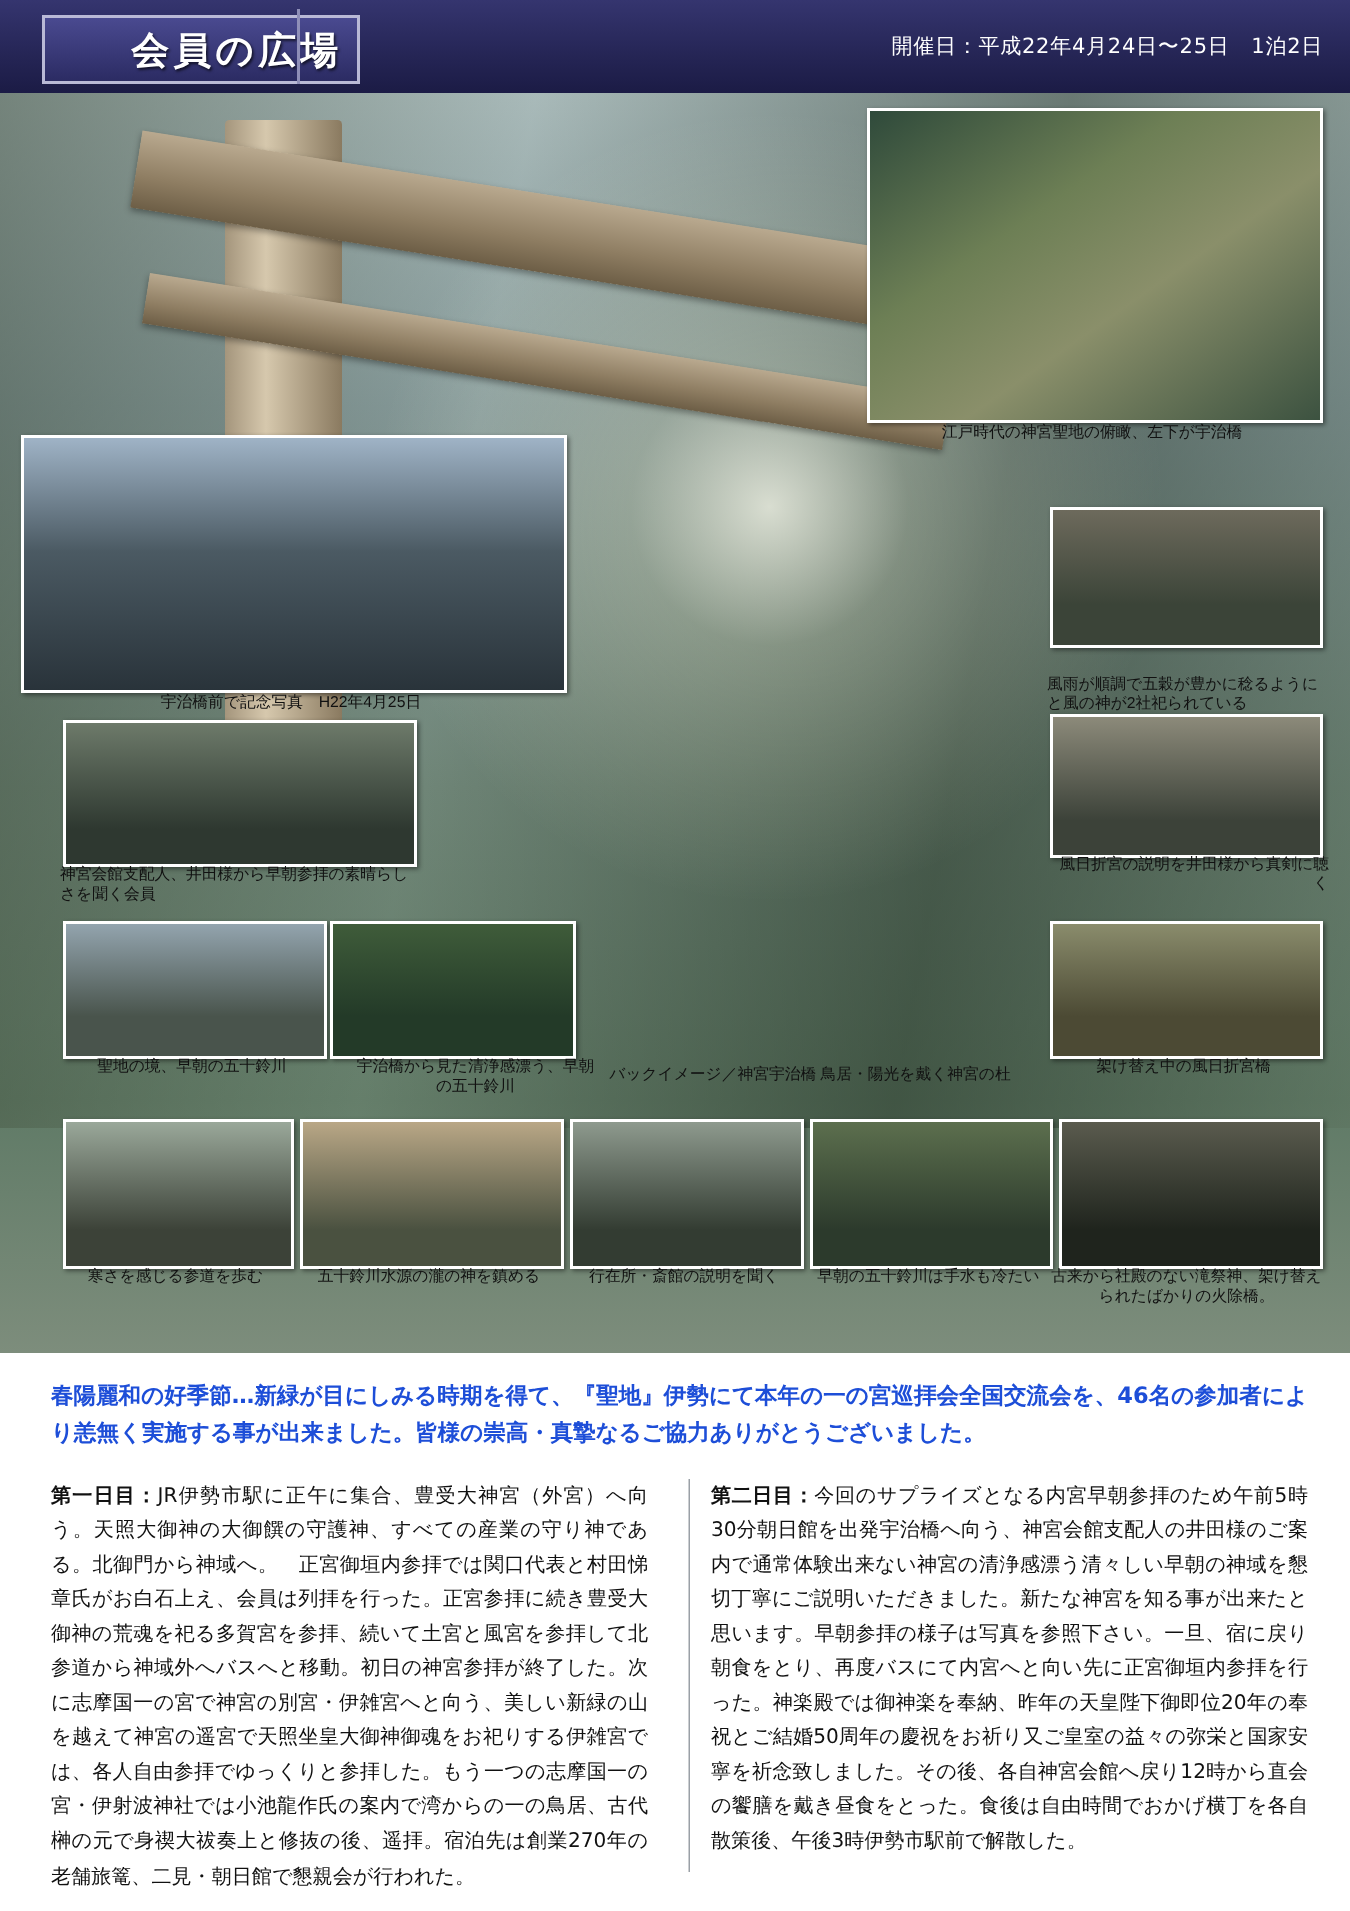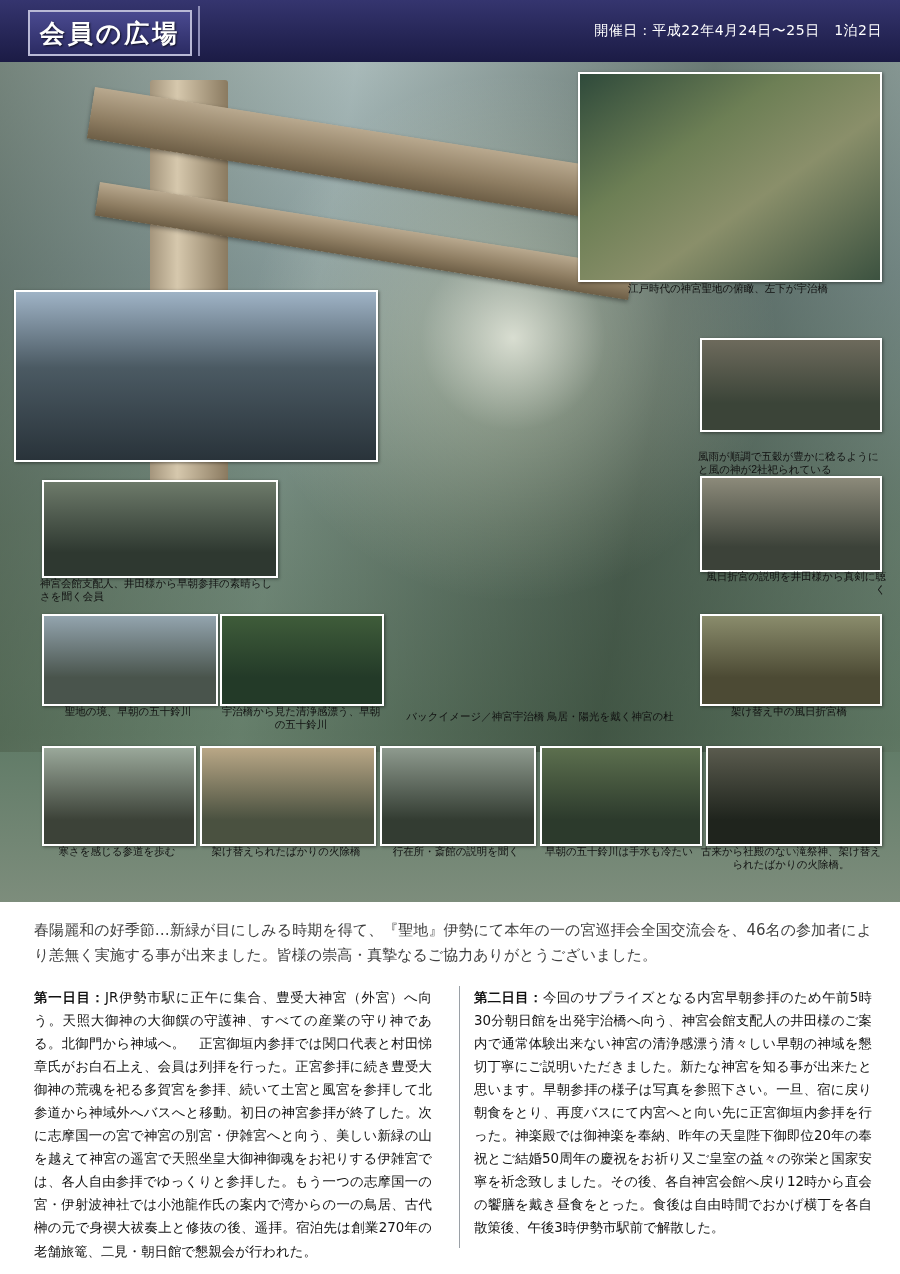--- a/index.html
+++ b/index.html
@@ -16,21 +16,21 @@
   
   .header{
     position:absolute;left:0;top:0;width:900px;height:62px;
     background:#2a2b63;
     background:linear-gradient(180deg,#35356f 0%, #252555 60%, #1b1b45 100%);
   }
   .hdr-badge{
     position:absolute;left:28px;top:10px;width:160px;height:42px;
     background:linear-gradient(180deg,#4a4a90 0%, #2b2b63 100%);
     border:2px solid #b9b9d6;
-    display:flex;align-items:center;justify-content:center;
+    display:flex;align-items:center;justify-content:center;padding-left:48px;
   }
   .hdr-badge span{
     color:#ffffff;font-size:25px;font-weight:bold;letter-spacing:3px;
     font-family:"DejaVu Sans", sans-serif;
     text-shadow:1px 1px 2px rgba(0,0,0,.7);
   }
   .hdr-sep{
     position:absolute;left:198px;top:6px;width:2px;height:50px;background:#8f8fb8;
   }
   .hdr-title{
@@ -83,21 +83,21 @@
     color:#111;
     line-height:1.25;
     text-align:center;
     background:rgba(255,255,255,0.0);
   }
 
   
   .lead{
     position:absolute;left:34px;top:918px;width:838px;
     font-family:"DejaVu Sans", sans-serif;
-    font-size:15px;line-height:1.65;color:#404040;text-align:justify;
+    font-size:15px;line-height:1.65;color:#1d4ed8;text-align:justify;font-weight:bold;
   }
   .cols{
     position:absolute;left:34px;top:986px;width:838px;height:270px;
   }
   .col{
     position:absolute;top:0;width:398px;
     font-family:"DejaVu Sans", sans-serif;
     font-size:13.4px;line-height:1.72;text-align:justify;color:#111;
   }
   .col.left{left:0;}
@@ -125,54 +125,55 @@
     <div class="post"></div>
     <div class="beam beam1"></div>
     <div class="beam beam2"></div>
 
     <div class="photo" style="left:578px;top:10px;width:300px;height:206px;
          background:linear-gradient(145deg,#2f4a3b,#6d7f55 35%,#8a8f6a 60%,#3c5240 100%);"></div>
     <div class="cap" style="left:578px;top:220px;width:300px;">江戸時代の神宮聖地の俯瞰、左下が宇治橋</div>
 
     <div class="photo" style="left:14px;top:228px;width:360px;height:168px;
          background:linear-gradient(180deg,#9fb3c6,#4b5a63 45%,#29333a 100%);"></div>
+    <div class="cap" style="left:14px;top:400px;width:360px;">宇治橋前で記念写真　H22年4月25日</div>
 
     <div class="photo" style="left:700px;top:276px;width:178px;height:90px;
          background:linear-gradient(180deg,#6d6a5c,#3b4438 70%);"></div>
     <div class="cap" style="left:698px;top:388px;width:185px;text-align:left;">風雨が順調で五穀が豊かに稔るようにと風の神が2社祀られている</div>
 
     <div class="photo" style="left:42px;top:418px;width:232px;height:94px;
          background:linear-gradient(180deg,#6d7a6a,#2e3830 75%);"></div>
     <div class="cap" style="left:40px;top:515px;width:240px;text-align:left;">神宮会館支配人、井田様から早朝参拝の素晴らしさを聞く会員</div>
 
     <div class="photo" style="left:700px;top:414px;width:178px;height:92px;
          background:linear-gradient(180deg,#8c8a7a,#3c4239 75%);"></div>
     <div class="cap" style="left:696px;top:508px;width:190px;text-align:right;">風日折宮の説明を井田様から真剣に聴く</div>
 
     <div class="photo" style="left:42px;top:552px;width:172px;height:88px;
          background:linear-gradient(180deg,#93a4ae,#49544c 70%);"></div>
     <div class="cap" style="left:40px;top:643px;width:176px;">聖地の境、早朝の五十鈴川</div>
 
     <div class="photo" style="left:220px;top:552px;width:160px;height:88px;
          background:linear-gradient(180deg,#3f5c3a,#233a28 70%);"></div>
-    <div class="cap" style="left:218px;top:643px;width:166px;">宇治橋から見た清浄感漂う、早朝の五十鈴川</div>
+    <div class="cap" style="left:234px;top:643px;width:166px;">宇治橋から見た清浄感漂う、早朝の五十鈴川</div>
 
     <div class="cap" style="left:400px;top:648px;width:280px;">バックイメージ／神宮宇治橋 鳥居・陽光を戴く神宮の杜</div>
 
     <div class="photo" style="left:700px;top:552px;width:178px;height:88px;
          background:linear-gradient(180deg,#8a8c6c,#4c4a34 70%);"></div>
     <div class="cap" style="left:698px;top:643px;width:182px;">架け替え中の風日折宮橋</div>
 
     <div class="photo" style="left:42px;top:684px;width:150px;height:96px;
          background:linear-gradient(180deg,#9aa89a,#3c4238 75%);"></div>
     <div class="cap" style="left:40px;top:783px;width:154px;">寒さを感じる参道を歩む</div>
 
     <div class="photo" style="left:200px;top:684px;width:172px;height:96px;
          background:linear-gradient(180deg,#b9a786,#4a5140 75%);"></div>
-    <div class="cap" style="left:198px;top:783px;width:176px;">架け替えられたばかりの火除橋</div>
+    <div class="cap" style="left:198px;top:783px;width:176px;">五十鈴川水源の瀧の神を鎮める</div>
 
     <div class="photo" style="left:380px;top:684px;width:152px;height:96px;
          background:linear-gradient(180deg,#8e9a8e,#333c32 75%);"></div>
     <div class="cap" style="left:378px;top:783px;width:156px;">行在所・斎館の説明を聞く</div>
 
     <div class="photo" style="left:540px;top:684px;width:158px;height:96px;
          background:linear-gradient(180deg,#5c6f4e,#2c3a2c 75%);"></div>
     <div class="cap" style="left:538px;top:783px;width:162px;">早朝の五十鈴川は手水も冷たい</div>
 
     <div class="photo" style="left:706px;top:684px;width:172px;height:96px;

